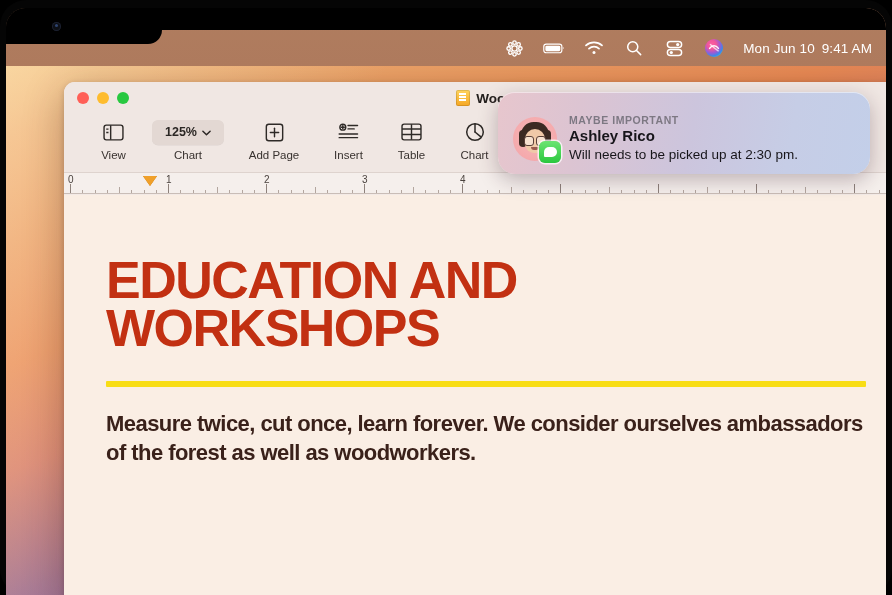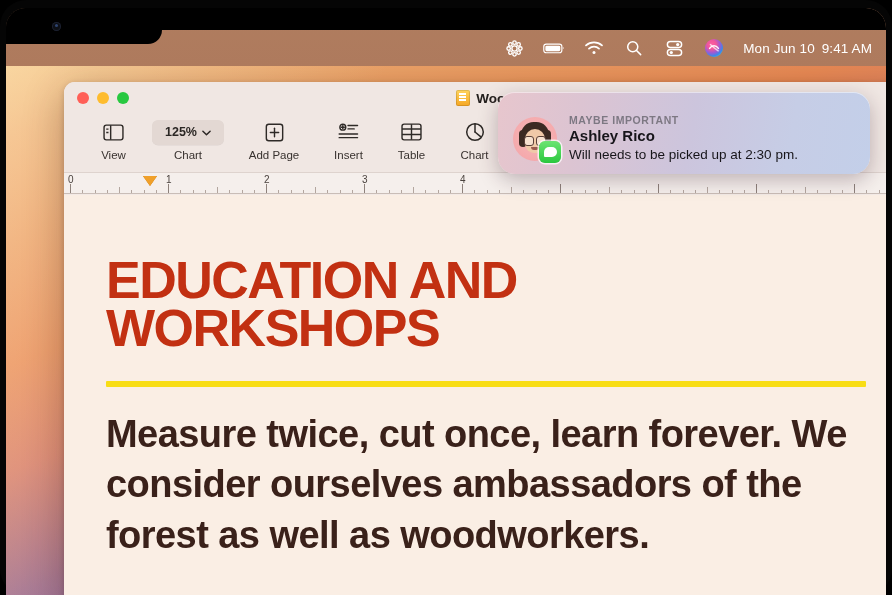--- a/index.html
+++ b/index.html
@@ -186,21 +186,21 @@
     color:#c23012;
     max-width:730px;
     text-transform:uppercase;
   }
   #rule {
     margin-top:28px;
     width:760px; height:6px; background:#f8dd15; border-radius:1px;
   }
   #subhead {
     margin-top:22px;
-    font-size:38px;
+    font-size:22px;
     font-weight:bold;
     line-height:1.33;
     letter-spacing:-.55px;
     color:#3a211a;
     max-width:770px;
   }
 
   
   #notification {
     position:absolute; left:492px; top:84px; width:372px; height:82px;

